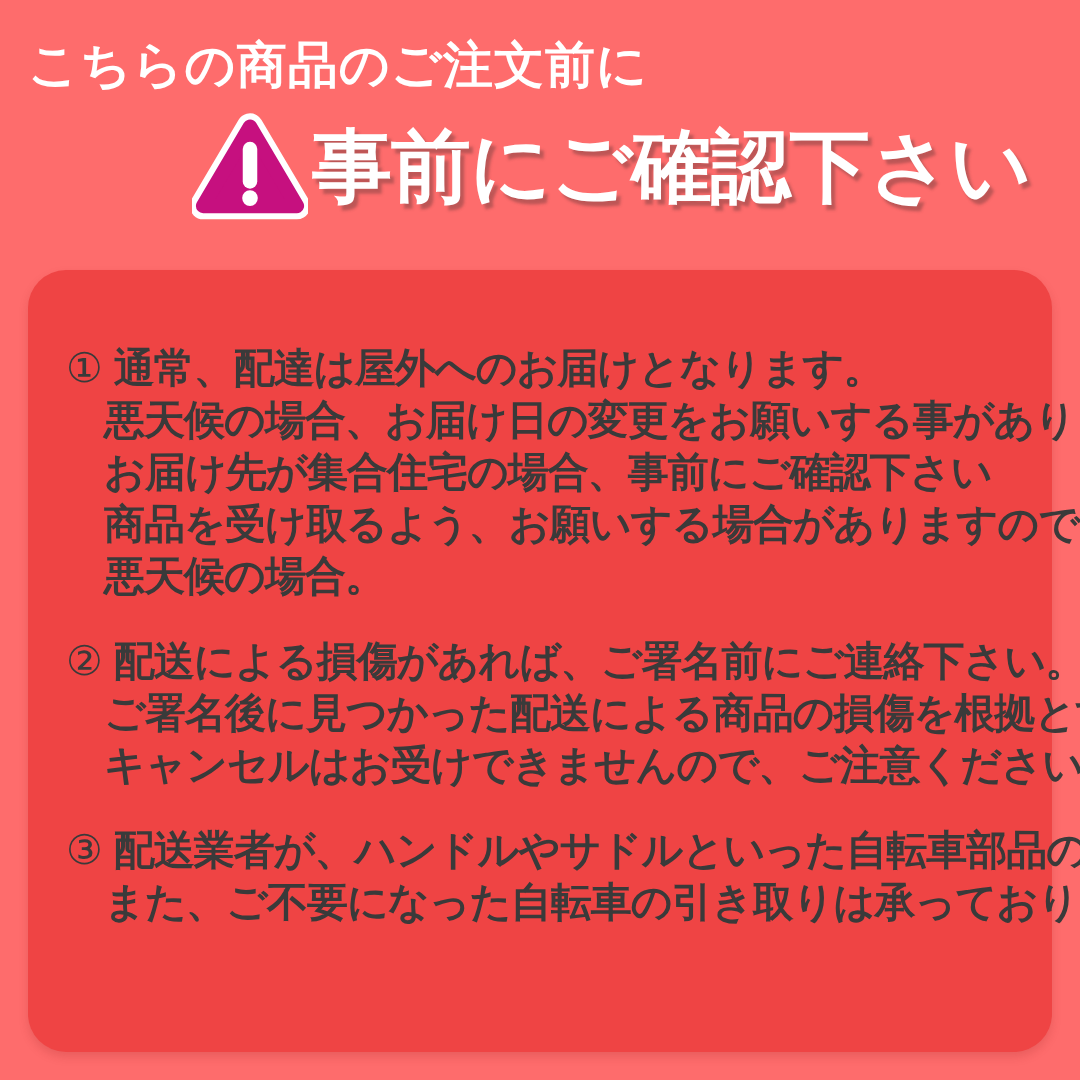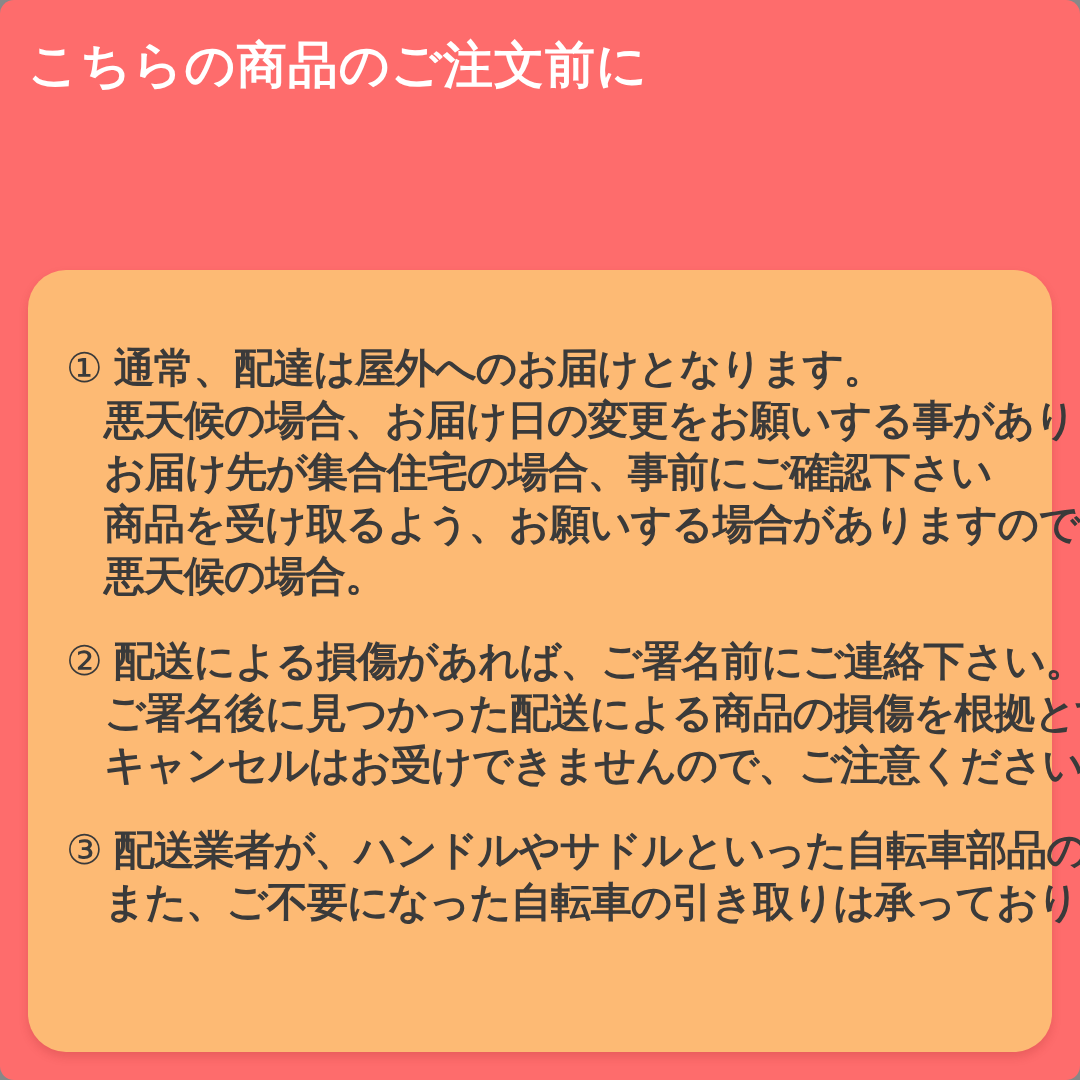--- a/index.html
+++ b/index.html
@@ -6,21 +6,20 @@
     margin: 0;
     padding: 0;
     background: #888;
   }
   .canvas {
     position: relative;
     width: 1080px;
     height: 1080px;
     overflow: hidden;
     font-family: "Liberation Sans", "DejaVu Sans", sans-serif;
-    border-radius: 14px;
   }
   
   .pre-title {
     position: absolute;
     left: 28px;
     top: 32px;
     font-size: 50px;
     font-weight: bold;
     color: #ffffff;
     letter-spacing: 1px;
@@ -81,22 +80,31 @@
     font-weight: normal;
   }
 </style>
 </head>
 <body>
 
 <div class="canvas" style="background: rgb(254, 108, 108);">
 
   <div class="pre-title">こちらの商品のご注文前に</div>
 
+  <div class="title-row">
+    <svg class="warning-triangle" viewBox="0 0 104 100" aria-hidden="true">
+      <path d="M52 13 L94 84 L10 84 Z" fill="none" stroke="#ffffff" stroke-width="24" stroke-linejoin="round"></path>
+      <path d="M52 13 L94 84 L10 84 Z" fill="#c6107f" stroke="#c6107f" stroke-width="13" stroke-linejoin="round"></path>
+      <line x1="52" y1="33" x2="52" y2="62" stroke="#ffffff" stroke-width="13" stroke-linecap="round"></line>
+      <circle cx="52" cy="77" r="7" fill="#ffffff"></circle>
+    </svg>
+    <div class="main-title">事前にご確認下さい</div>
+  </div>
 
-  <div class="card" style="background: #fdba74;">
+  <div class="card" style="background: #ef4444;">
     <div>
         <div class="notice-item">
           <div class="line first"><span class="num">①</span><span>通常、配達は屋外へのお届けとなります。</span></div>
           <div class="line cont">悪天候の場合、お届け日の変更をお願いする事があります。</div>
           <div class="line cont">お届け先が集合住宅の場合、事前にご確認下さい</div>
           <div class="line cont">商品を受け取るよう、お願いする場合がありますので</div>
           <div class="line cont">悪天候の場合。</div>
         </div>
         <div class="notice-item">
           <div class="line first"><span class="num">②</span><span>配送による損傷があれば、ご署名前にご連絡下さい。</span></div>

